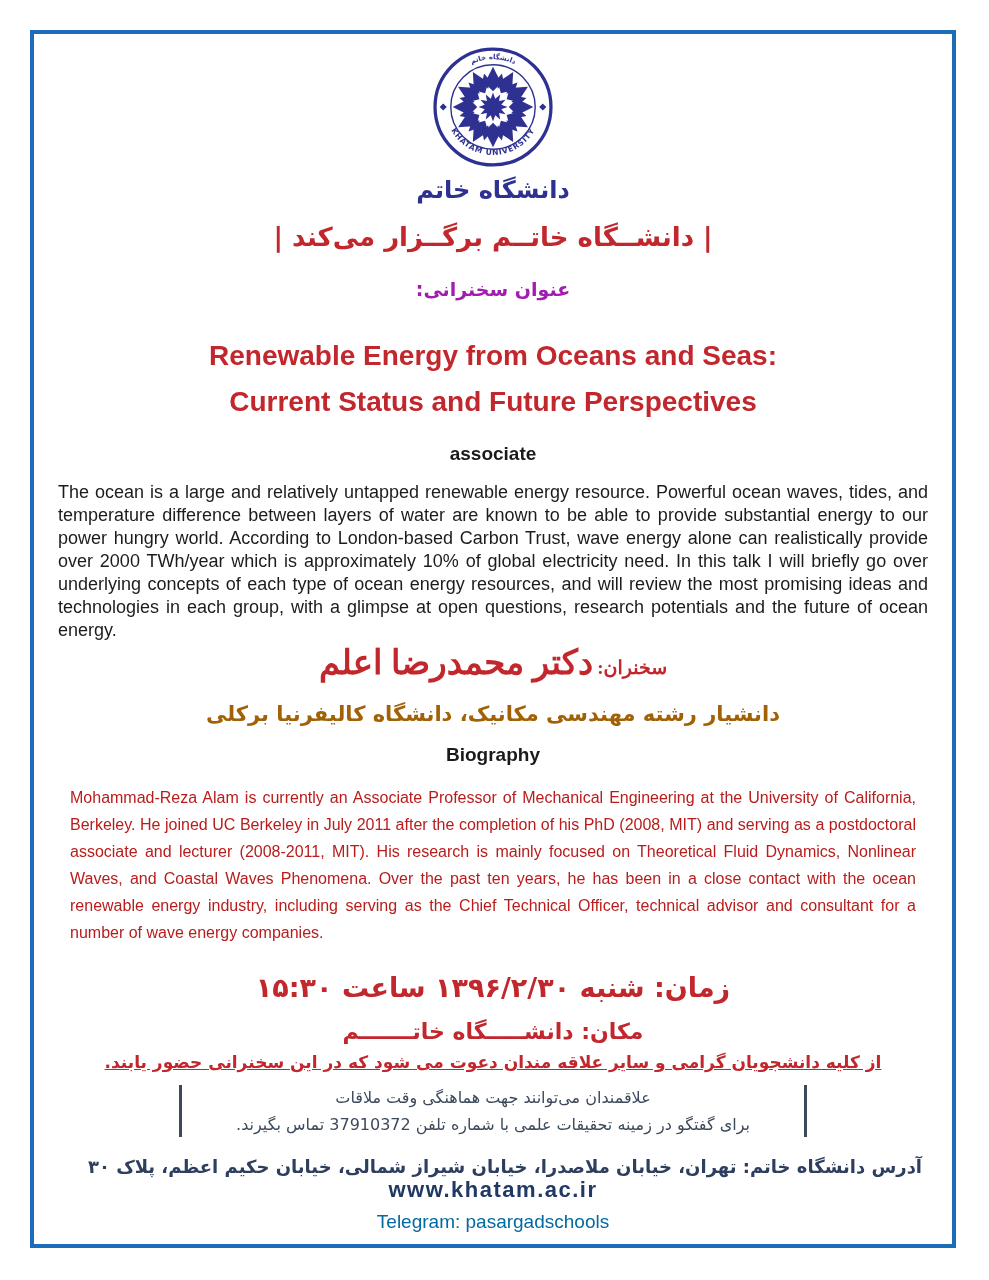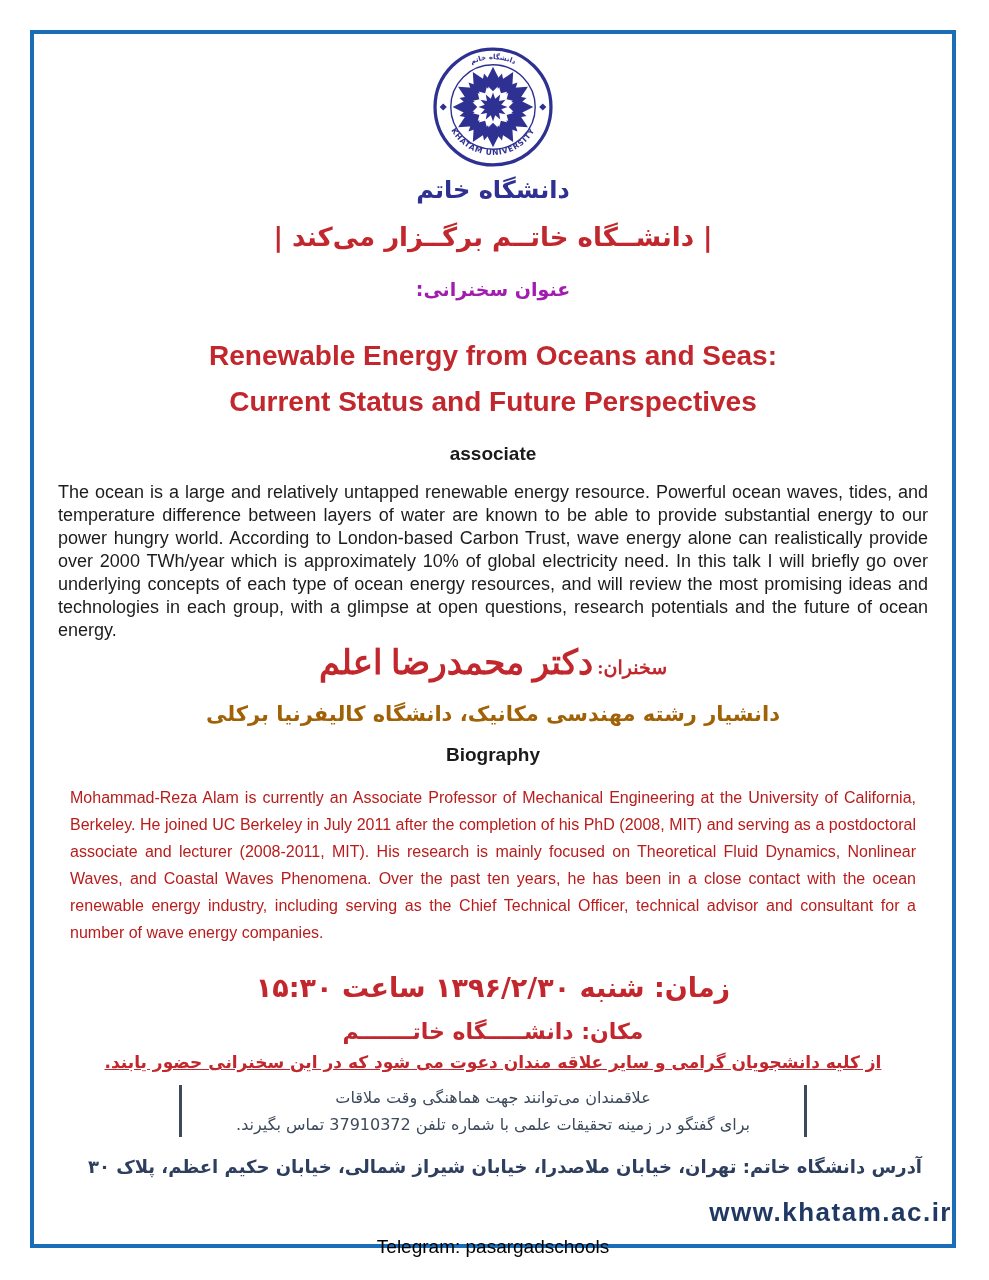--- a/index.html
+++ b/index.html
@@ -105,25 +105,25 @@
     flex:1;text-align:center;
   }
   .address{
     direction:rtl;
     font-family:"DejaVu Sans",sans-serif;
     color:#2d3e5f;font-weight:700;font-size:18px;
     margin-top:18px;
     padding-left:24px;
   }
   .website{
-    color:#1f3864;font-weight:700;font-size:26px;
-    letter-spacing:1.5px;margin-top:20px;text-align:right;
+    color:#1f3864;font-weight:700;font-size:22px;
+    letter-spacing:1.5px;margin-top:0;
   }
   .telegram{
-    color:#000000;font-size:19px;margin-top:8px;
+    color:#0369a1;font-size:19px;margin-top:8px;
   }
 </style>
 </head>
 <body>
 
 <div class="page">
   <div class="frame"></div>
   <div class="content">
 
     <div class="logo-wrap">

